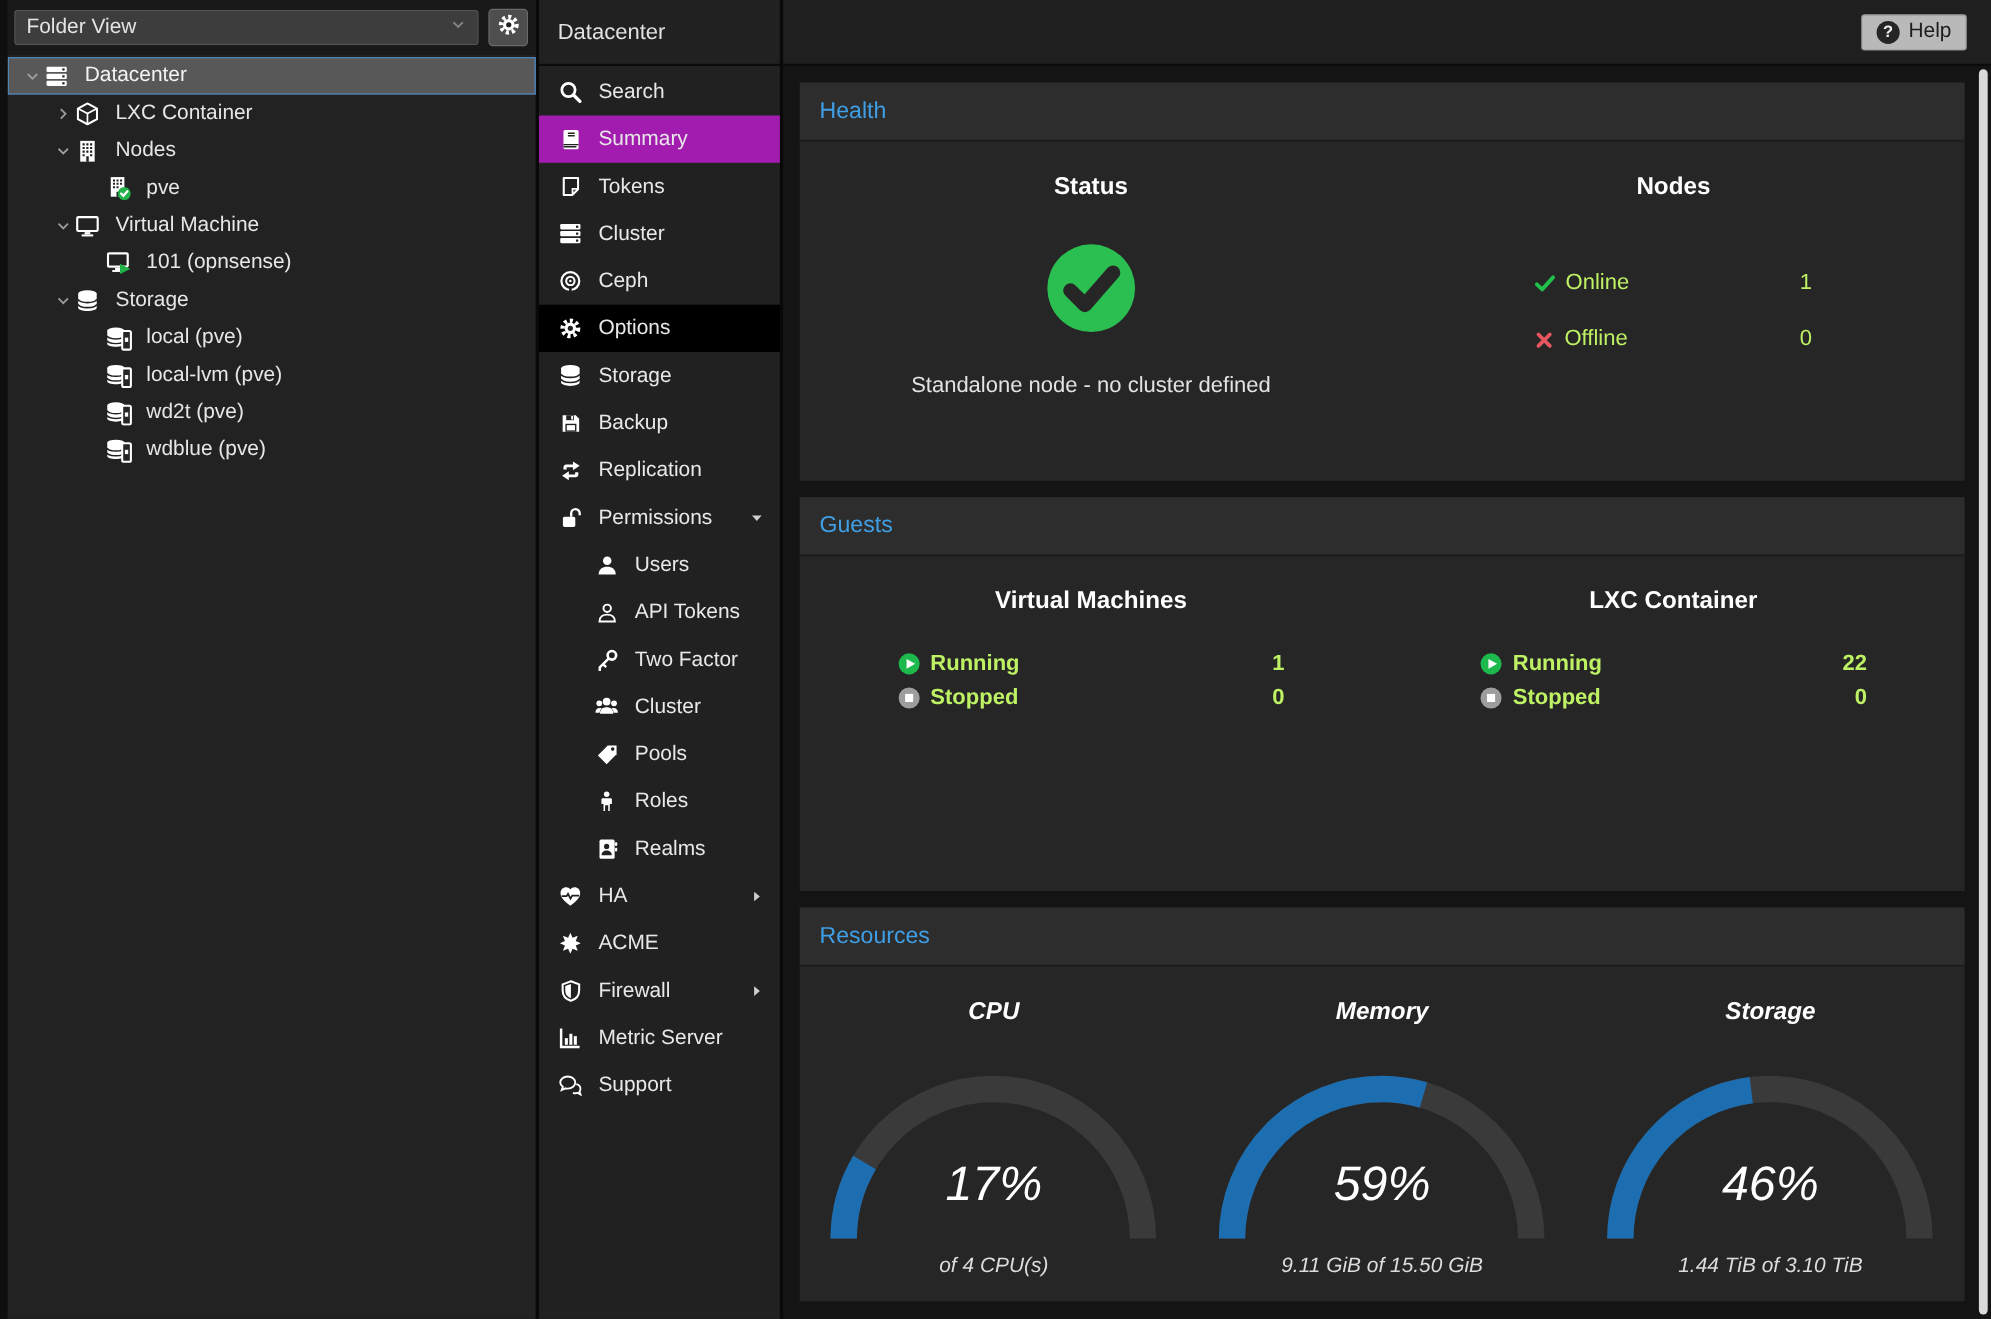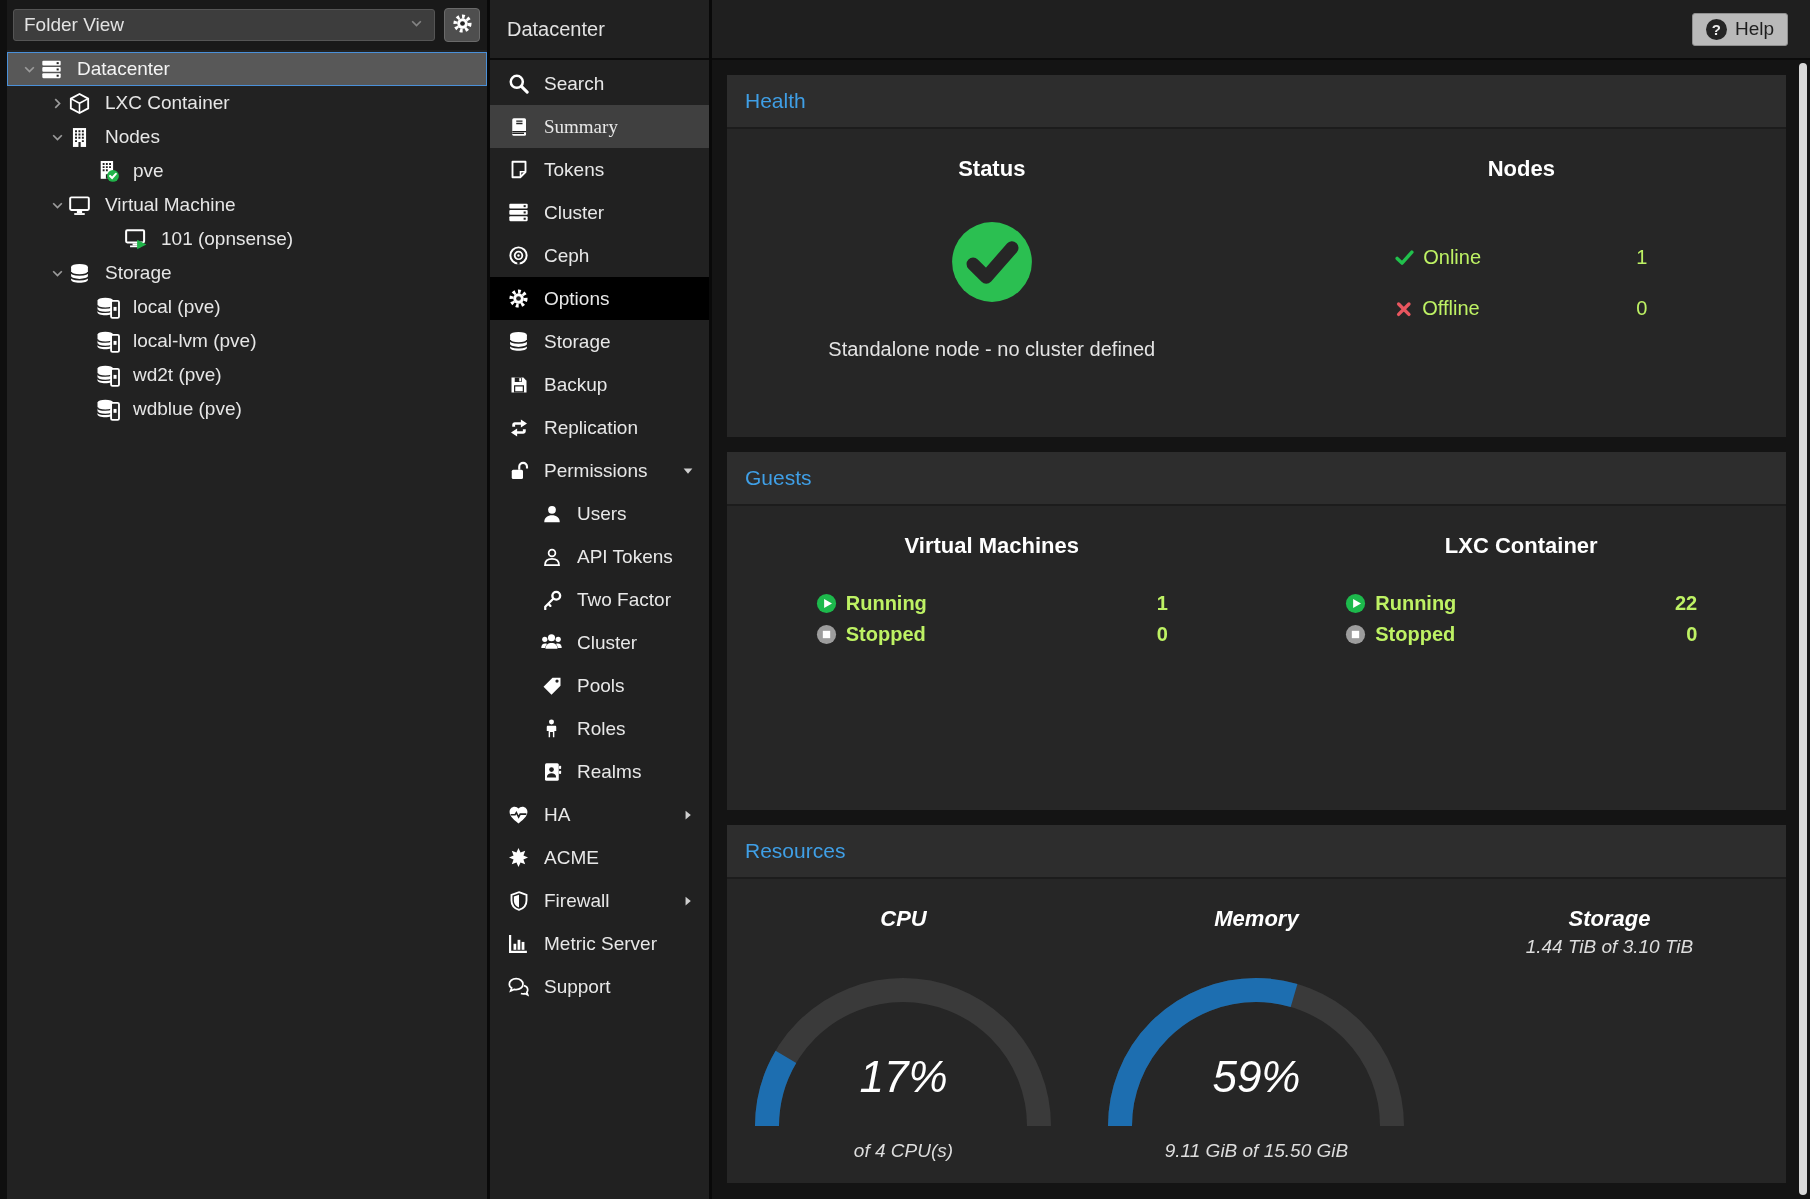--- a/index.html
+++ b/index.html
@@ -52,21 +52,21 @@
     font-size:20px; color:#e2e2e2; border-bottom:2px solid #0b0b0b;
   }
   .nav-items { flex:1; padding-top:2px; }
   .nav-item {
     height:43px; display:flex; align-items:center; padding:0 14px 0 16px;
     font-size:19px; color:#e8e8e8; white-space:nowrap;
   }
   .nav-item .n-icon { width:25px; flex:none; display:flex; align-items:center; justify-content:center; }
   .nav-item .lbl { margin-left:13px; }
   .nav-item.indent { padding-left:49px; }
-  .nav-item.selected { background:#404040;font-family:Liberation Serif, serif; }
+  .nav-item.selected { background:#a21caf; }
   .nav-item.hovered  { background:#000000; }
   .nav-item .arrow { margin-left:auto; display:flex; }
 
   
   .content { flex:1; min-width:0; display:flex; flex-direction:column; background:#141414; position:relative; }
   .topbar {
     height:60px; flex:none; background:#1f1f1f; border-bottom:2px solid #0b0b0b;
     display:flex; align-items:center; justify-content:flex-end; padding-right:22px;
   }
   .help-btn {
@@ -210,21 +210,21 @@
           </span>
           <span class="t-icon" style="display: flex;">
             <svg width="21" height="21" viewBox="0 0 16 16" fill="#fff">
               <rect x=".9" y="1.8" width="14.2" height="9.6" rx=".9" fill="none" stroke="#fff" stroke-width="1.5"></rect>
               <rect x="6" y="12.2" width="4" height="1.6"></rect>
               <rect x="4" y="13.8" width="8" height="1.4"></rect>
             </svg>
           </span>
           <span class="lbl">Virtual Machine</span>
         </div>
-        <div class="tree-row" style="padding-left: 94px;">
+        <div class="tree-row" style="padding-left: 66px;">
           <span class="expander"></span>
           <span class="t-icon" style="display: flex;">
             <svg width="22" height="22" viewBox="0 0 16 16" fill="#fff">
               <g transform="scale(.92)">
                 <rect x=".9" y="1.8" width="14.2" height="9.6" rx=".9" fill="none" stroke="#fff" stroke-width="1.6"></rect>
                 <rect x="6" y="12.2" width="4" height="1.6"></rect>
                 <rect x="4" y="13.8" width="8" height="1.4"></rect>
               </g>
               <path d="M8.8 8.6 15.6 12 8.8 15.4Z" fill="#21b34a"></path>
             </svg>
@@ -682,20 +682,27 @@
                   <svg width="300" height="160" viewBox="0 0 300 160">
        <path d="M14 150 A 136 136 0 0 1 286 150" fill="none" stroke="#3a3a3a" stroke-width="24"></path>
        <path d="M14 150 A 136 136 0 0 1 286 150" fill="none" stroke="#1d6eb0" stroke-width="24" stroke-dasharray="252.1 9999"></path>
      </svg>
      <div class="gauge-pct">59%</div>
                 </div>
                 <div class="gauge-detail">9.11 GiB of 15.50 GiB</div>
               </div>
               <div class="col3">
                 <div class="col-heading">Storage</div>
+                <div class="gauge">
+                  <svg width="300" height="160" viewBox="0 0 300 160">
+       <path d="M14 150 A 136 136 0 0 1 286 150" fill="none" stroke="#3a3a3a" stroke-width="24"></path>
+       <path d="M14 150 A 136 136 0 0 1 286 150" fill="none" stroke="#1d6eb0" stroke-width="24" stroke-dasharray="196.5 9999"></path>
+     </svg>
+     <div class="gauge-pct">46%</div>
+                </div>
                 <div class="gauge-detail">1.44 TiB of 3.10 TiB</div>
               </div>
             </div>
         </div>
       </div>
 
     </div>
     <div class="vscroll"></div>
   </div>
 </div>

